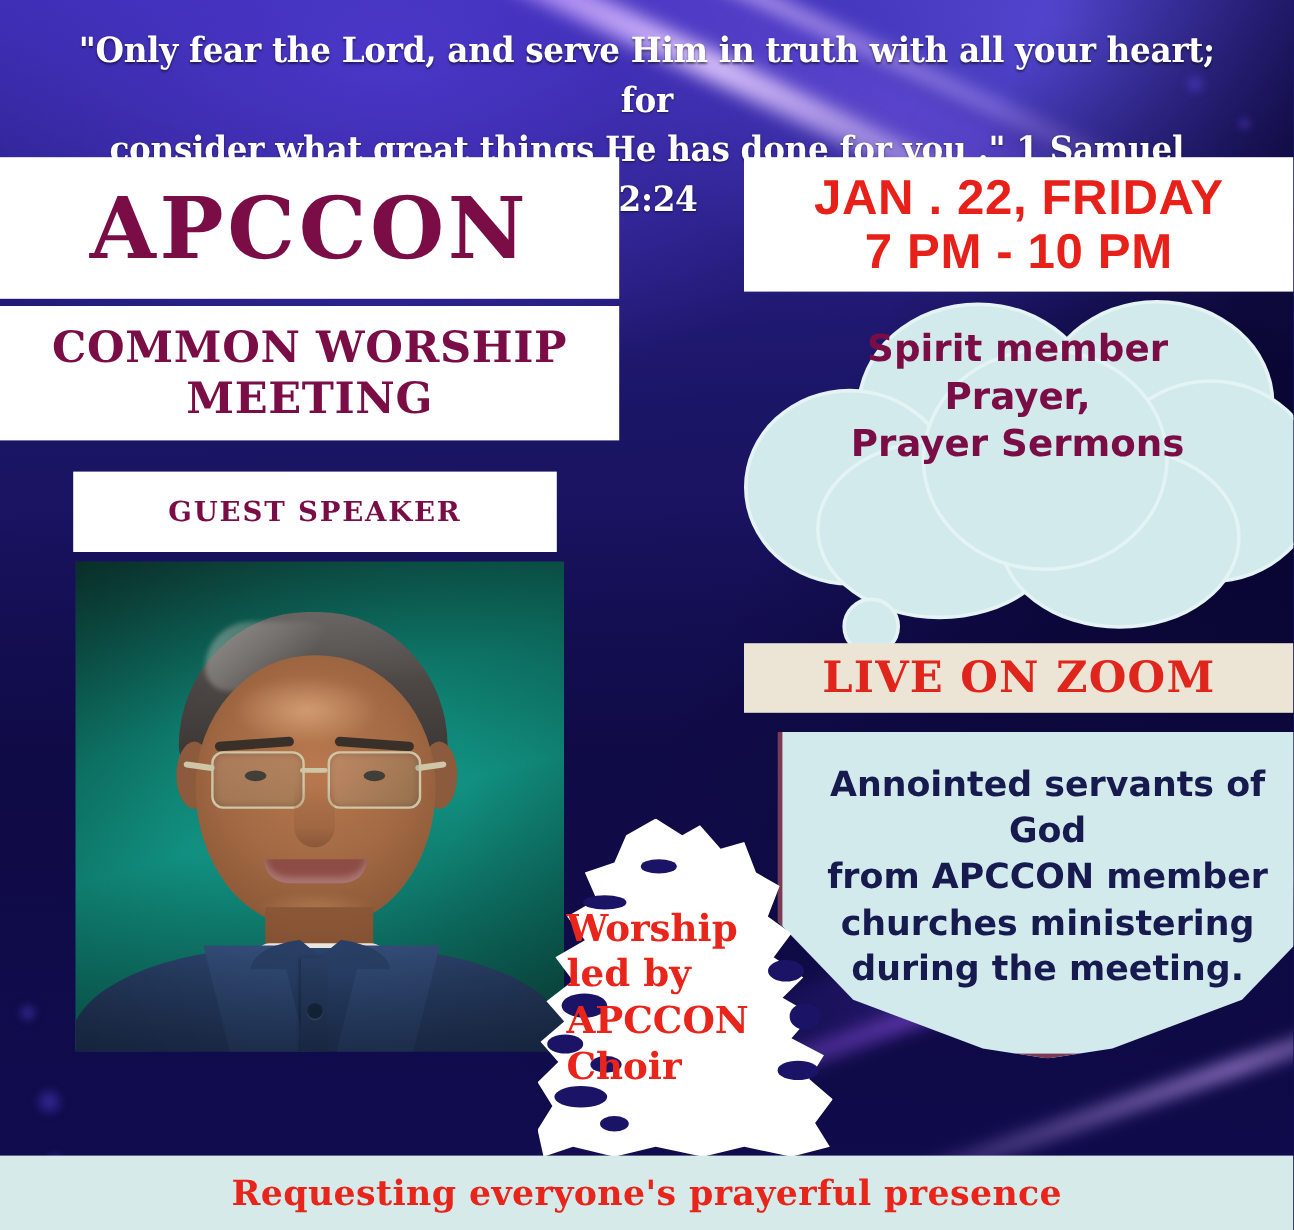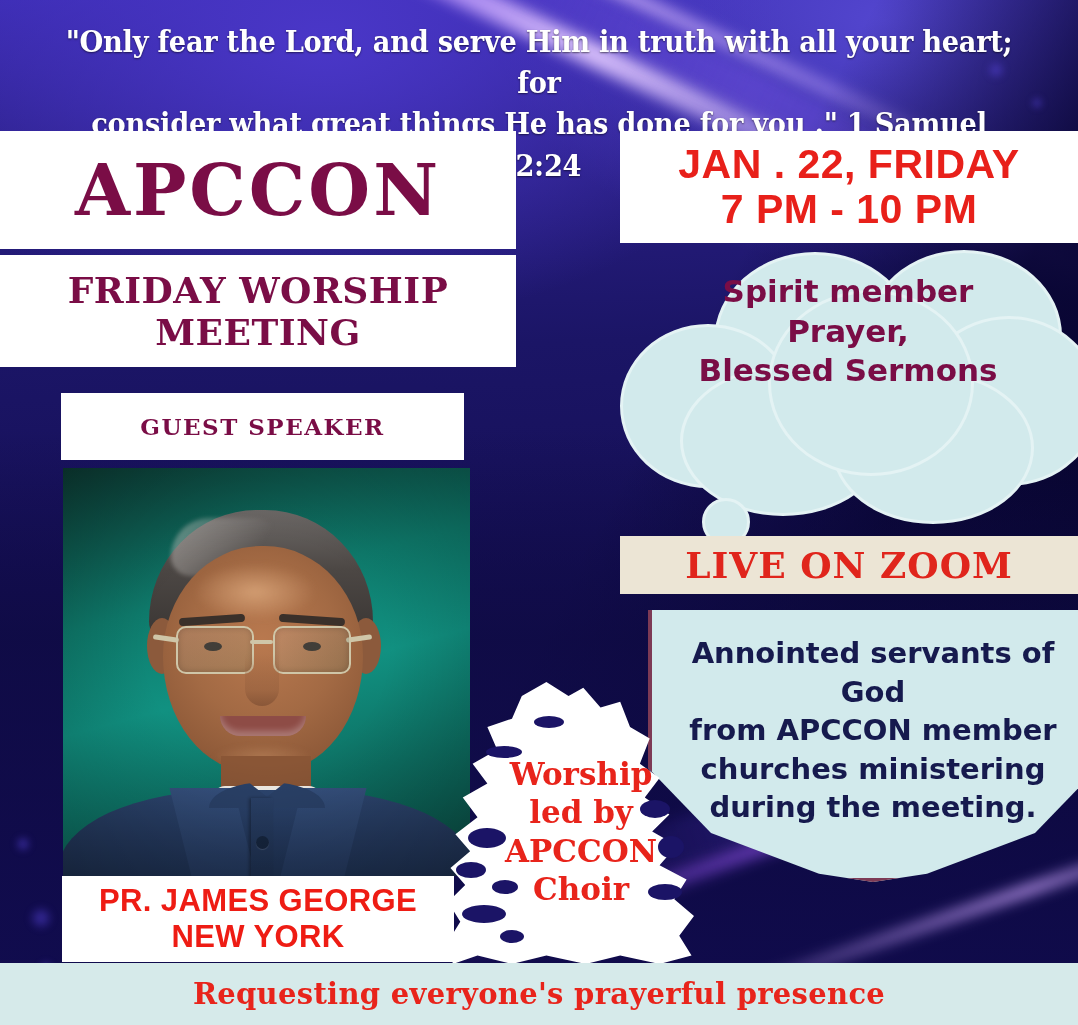--- a/index.html
+++ b/index.html
@@ -410,23 +410,23 @@
     );
   }
   .splash-hole {
     position: absolute;
     background: #1b1466;
     border-radius: 50%;
     z-index: 3;
   }
   #splash-text {
     position: absolute;
-    left: 496px; top: 755px;
+    left: 472px; top: 755px;
     width: 170px;
-    text-align: center;
+    text-align: left;
     color: #e8241b;
     font-family: "DejaVu Serif", serif;
     font-weight: bold;
     font-size: 31px;
     line-height: 1.24;
     z-index: 7;
   }
 
   
   #footer-band {
@@ -466,21 +466,21 @@
 
   <div class="scripture">
     <div>"Only fear the Lord, and serve Him in truth with all your heart;   for</div>
     <div>consider what great things He has done for you ."   1 Samuel 12:24</div>
   </div>
 
   <div class="panel" id="panel-apccon">APCCON</div>
 
   <div class="panel" id="panel-meeting">
     <div>
-      <div>FRIDAY WORSHIP</div>
+      <div>COMMON WORSHIP</div>
       <div>MEETING</div>
     </div>
   </div>
 
   <div class="panel" id="panel-guest">GUEST SPEAKER</div>
 
   <div id="photo">
     <div class="ph-hair"></div>
     <div class="ph-hair-hl"></div>
     <div class="ph-ear l"></div>
@@ -503,43 +503,39 @@
     <div class="ph-shirt"></div>
     <div class="ph-jacket"></div>
     <div class="ph-lapel l"></div>
     <div class="ph-lapel r"></div>
     <div class="ph-collar-stand"></div>
     <div class="ph-placket"></div>
     <div class="ph-button"></div>
     <div class="photo-vignette"></div>
   </div>
 
-  <div id="panel-name">
-    <div>PR. JAMES GEORGE</div>
-    <div>NEW YORK</div>
-  </div>
 
   <div id="date-band">
     <div>JAN . 22, FRIDAY</div>
     <div>7  PM - 10 PM</div>
   </div>
 
   <div id="cloud">
     <div class="cloud-lobe" style="left:96px;  top:2px;   width:196px; height:172px;"></div>
     <div class="cloud-lobe" style="left:248px; top:0px;   width:190px; height:166px;"></div>
     <div class="cloud-lobe" style="left:2px;   top:74px;  width:170px; height:158px;"></div>
     <div class="cloud-lobe" style="left:300px; top:66px;  width:176px; height:164px;"></div>
     <div class="cloud-lobe" style="left:62px;  top:116px; width:200px; height:144px;"></div>
     <div class="cloud-lobe" style="left:214px; top:122px; width:196px; height:146px;"></div>
     <div class="cloud-lobe" style="left:150px; top:40px;  width:200px; height:180px;"></div>
     <div id="cloud-tail"></div>
     <div id="cloud-text">
       <div>Spirit member</div>
       <div>Prayer,</div>
-      <div>Blessed Sermons</div>
+      <div>Prayer Sermons</div>
     </div>
   </div>
 
   <div id="zoom-band">LIVE ON ZOOM</div>
 
   <div id="shield"></div>
   <div id="shield-text">
     <div>Annointed servants of God</div>
     <div>from APCCON member</div>
     <div>churches ministering</div>

